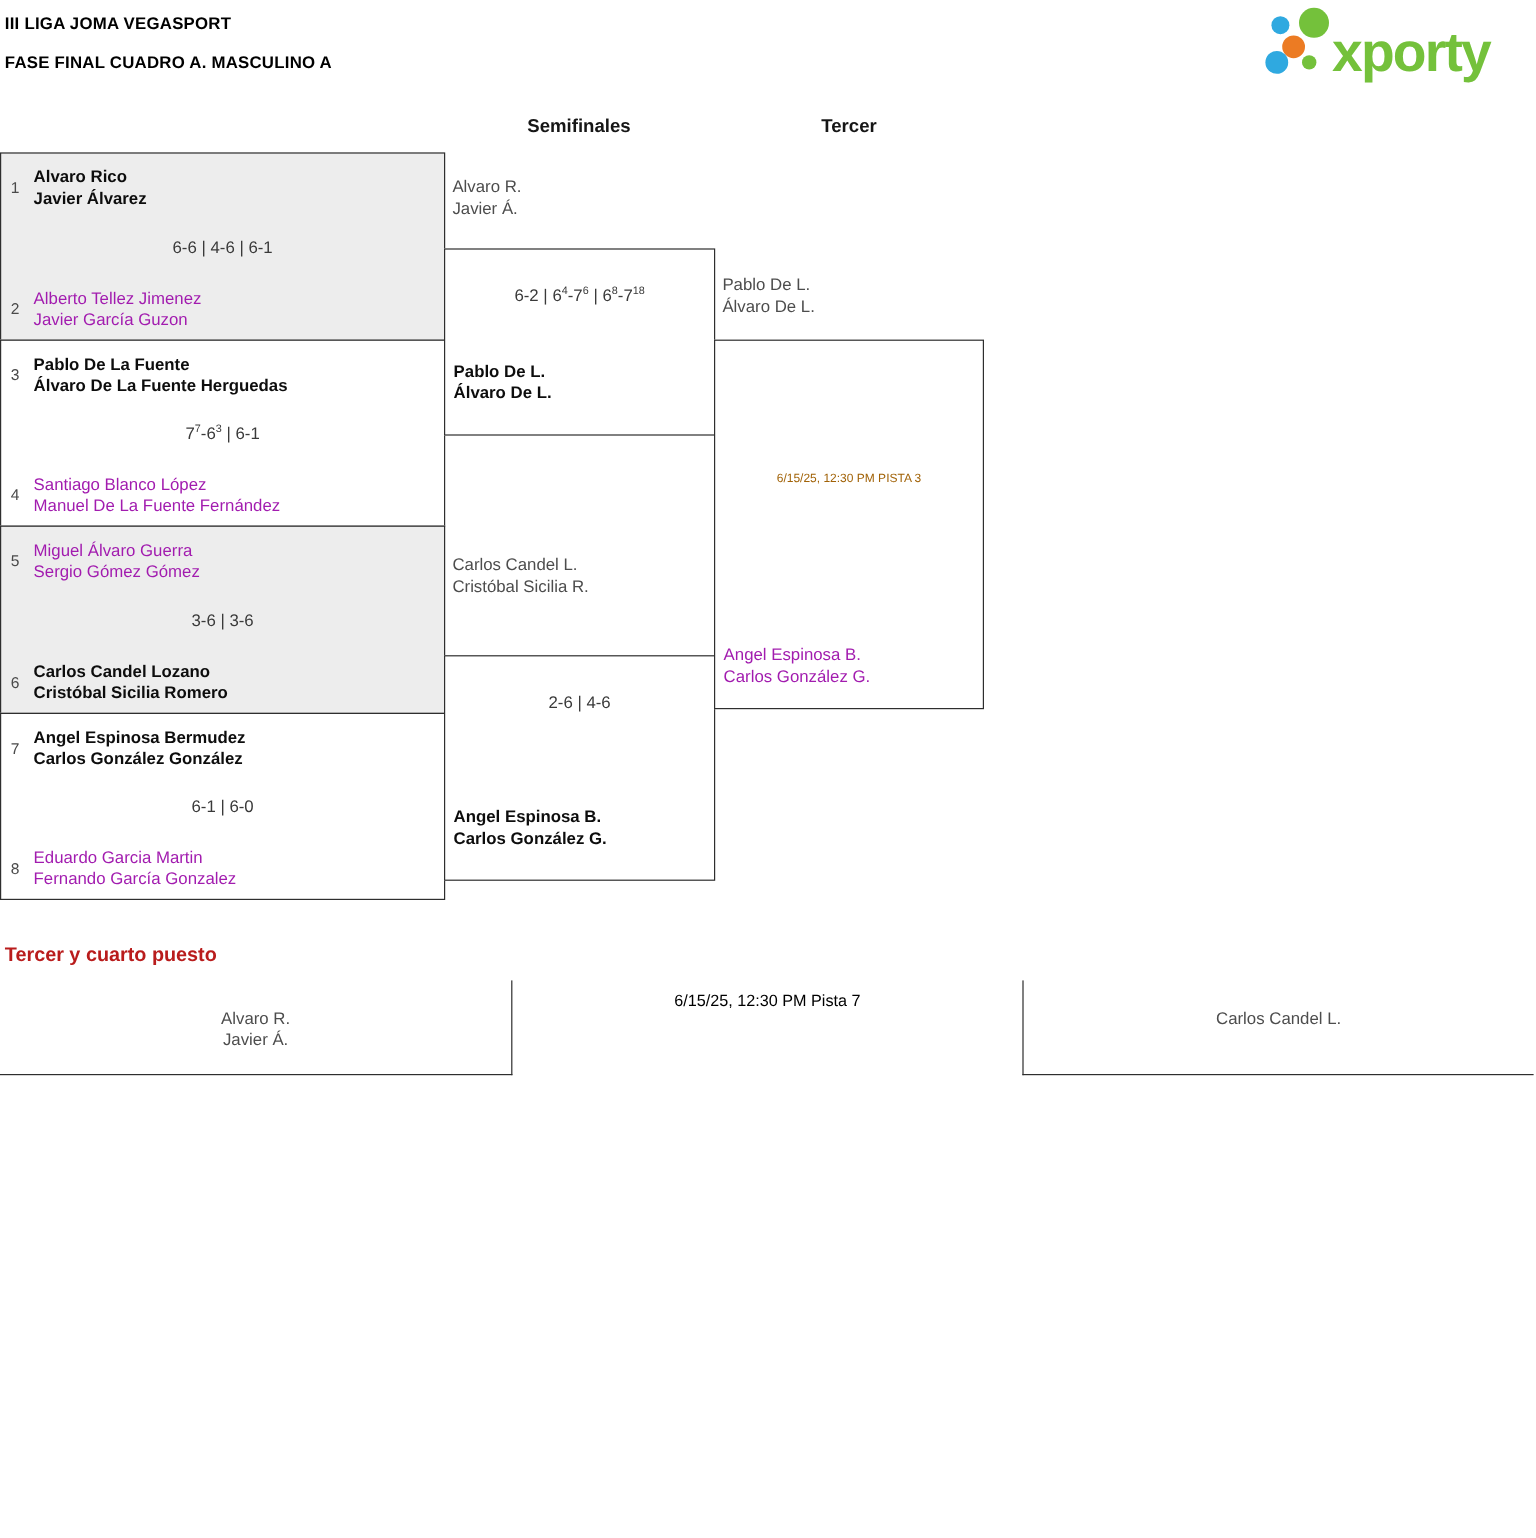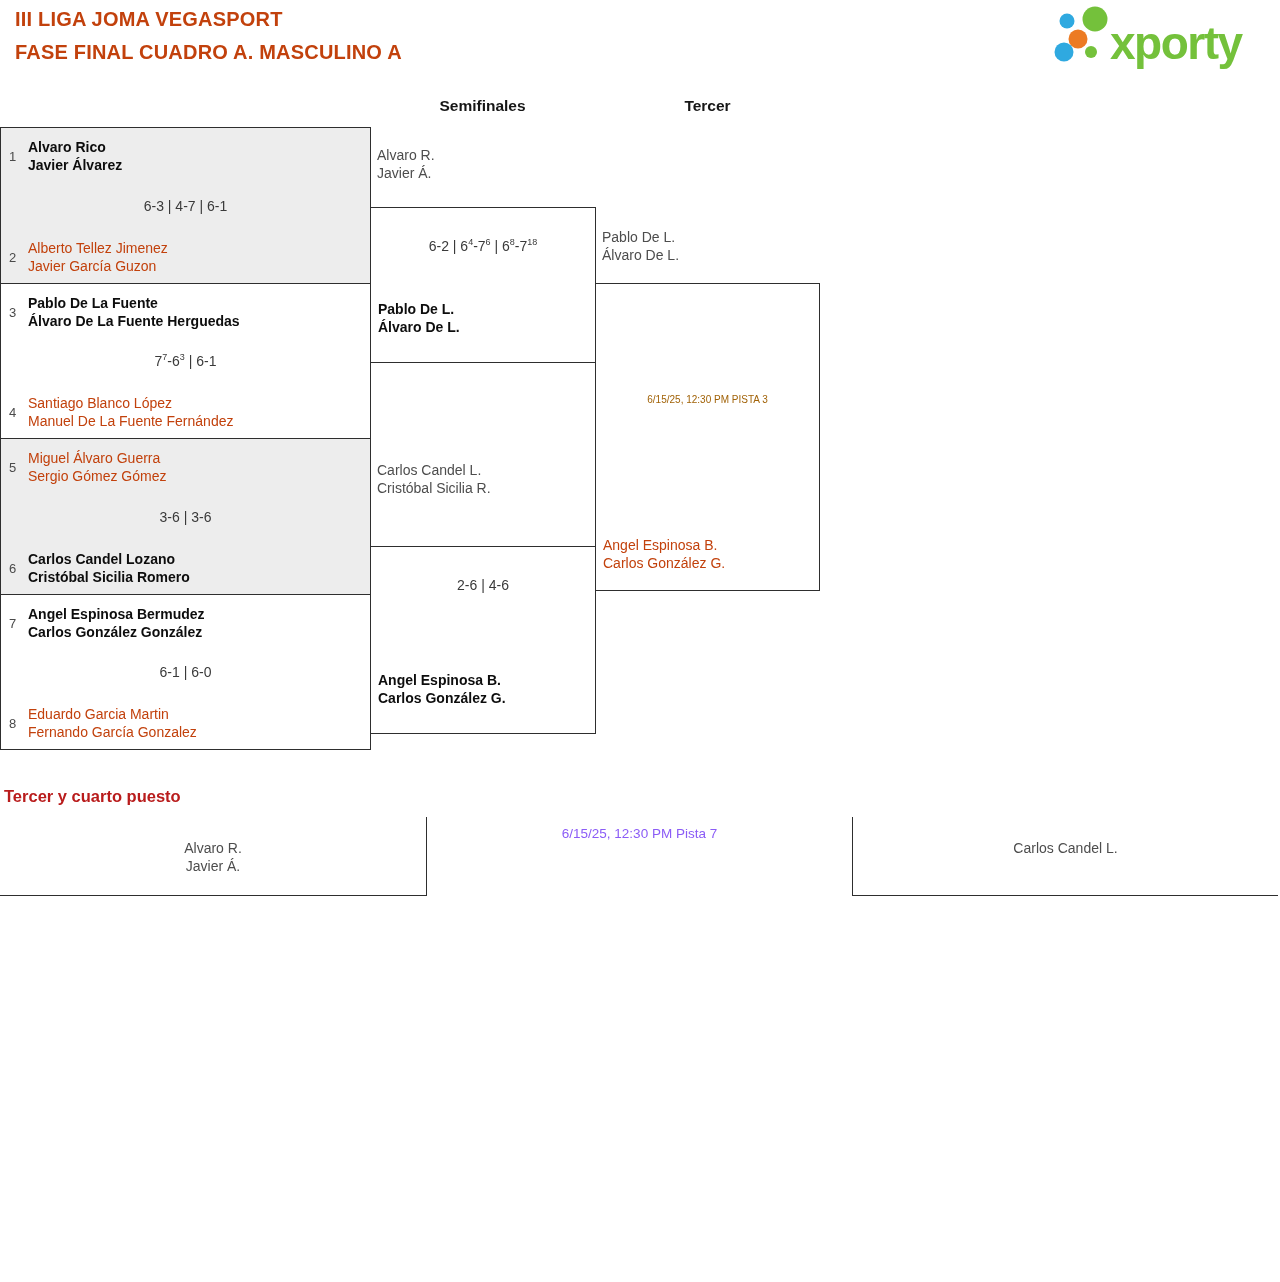--- a/index.html
+++ b/index.html
@@ -4,50 +4,50 @@
 <style>
   * { margin:0; padding:0; box-sizing:border-box; }
   html,body { background:#ffffff; }
   .page {
     position:relative; width:1280px; height:1282px; background:#fff;
     font-family:"Liberation Sans","DejaVu Sans",sans-serif; color:#1a1a1a; overflow:hidden;
   }
   .abs { position:absolute; }
 
   
-  .title { left:15px; top:3px; font-size:20px; font-weight:700; line-height:33px; letter-spacing:.2px; color:#c2410c; }
+  .title { left:4px; top:3px; font-size:14px; font-weight:700; line-height:33px; letter-spacing:.2px; color:#000000; }
   .logo { left:1048px; top:2px; width:230px; height:72px; cursor:pointer; }
   .logo svg { display:block; }
 
   
   .round-header { top:97px; font-size:15.5px; font-weight:700; text-align:center; color:#161616; }
 
   
   .match-box { position:absolute; border:1px solid #2e2e2e; background:#fff; }
   .match-box.shaded { background:#ededed; }
   .slot { position:absolute; left:8px; display:flex; align-items:center; }
   .slot-top { top:10px; } .slot-bottom { bottom:8px; }
   .seed { font-size:13px; color:#4a4a4a; width:19px; flex:0 0 19px; }
-  .names { font-size:14px; line-height:18px; color:#c2410c; white-space:nowrap; }
+  .names { font-size:14px; line-height:18px; color:#a21caf; white-space:nowrap; }
   .names.winner { font-weight:700; color:#0d0d0d; }
   .score { position:absolute; left:0; right:0; text-align:center; font-size:14px; color:#3a3a3a; white-space:nowrap; }
   .score sup { font-size:9px; line-height:0; vertical-align:6px; }
   .qf-score { top:50%; transform:translateY(-50%); }
   .sf-score { top:30px; }
   .entrant-label { position:absolute; font-size:14px; line-height:18px; color:#4d4d4d; white-space:nowrap; }
   .in-box-bottom { position:absolute; left:7px; }
   .schedule { position:absolute; left:0; right:0; text-align:center; font-size:10px; color:#a16207; white-space:nowrap; }
 
   
   .tp-heading { left:4px; top:787px; font-size:16.5px; font-weight:700; color:#b91c1c; }
   .tp-box { position:absolute; top:817px; height:79px; }
   .tp-box.left  { left:0; width:427px; border-right:1px solid #2e2e2e; border-bottom:1px solid #2e2e2e; }
   .tp-box.right { left:852px; width:426px; border-left:1px solid #2e2e2e; border-bottom:1px solid #2e2e2e; }
   .tp-names { padding-top:22px; text-align:center; font-size:14px; line-height:18px; color:#4d4d4d; }
-  .tp-schedule { left:427px; width:425px; top:826px; text-align:center; font-size:13.5px; color:#8b5cf6; position:absolute; }
+  .tp-schedule { left:427px; width:425px; top:826px; text-align:center; font-size:13.5px; color:#000000; position:absolute; }
 </style>
 </head>
 <body>
 
 <div class="page">
 
   <div class="abs title">
     <div>III LIGA JOMA VEGASPORT</div>
     <div>FASE FINAL CUADRO A. MASCULINO A</div>
   </div>
@@ -67,21 +67,21 @@
   <div class="abs round-header" style="left:595px; width:225px;">Tercer</div>
 
   <div class="match-box shaded" style="left:0; top:127px; width:371px; height:157px;">
     <div class="slot slot-top">
       <span class="seed">1</span>
       <span class="names winner">
         <span style="display:block">Alvaro Rico</span>
         <span style="display:block">Javier Álvarez</span>
       </span>
     </div>
-    <div class="score qf-score">6-3 | 4-7 | 6-1</div>
+    <div class="score qf-score">6-6 | 4-6 | 6-1</div>
     <div class="slot slot-bottom">
       <span class="seed">2</span>
       <span class="names">
         <span style="display:block">Alberto Tellez Jimenez</span>
         <span style="display:block">Javier García Guzon</span>
       </span>
     </div>
   </div>
 
   <div class="match-box" style="left:0; top:283px; width:371px; height:156px;">

